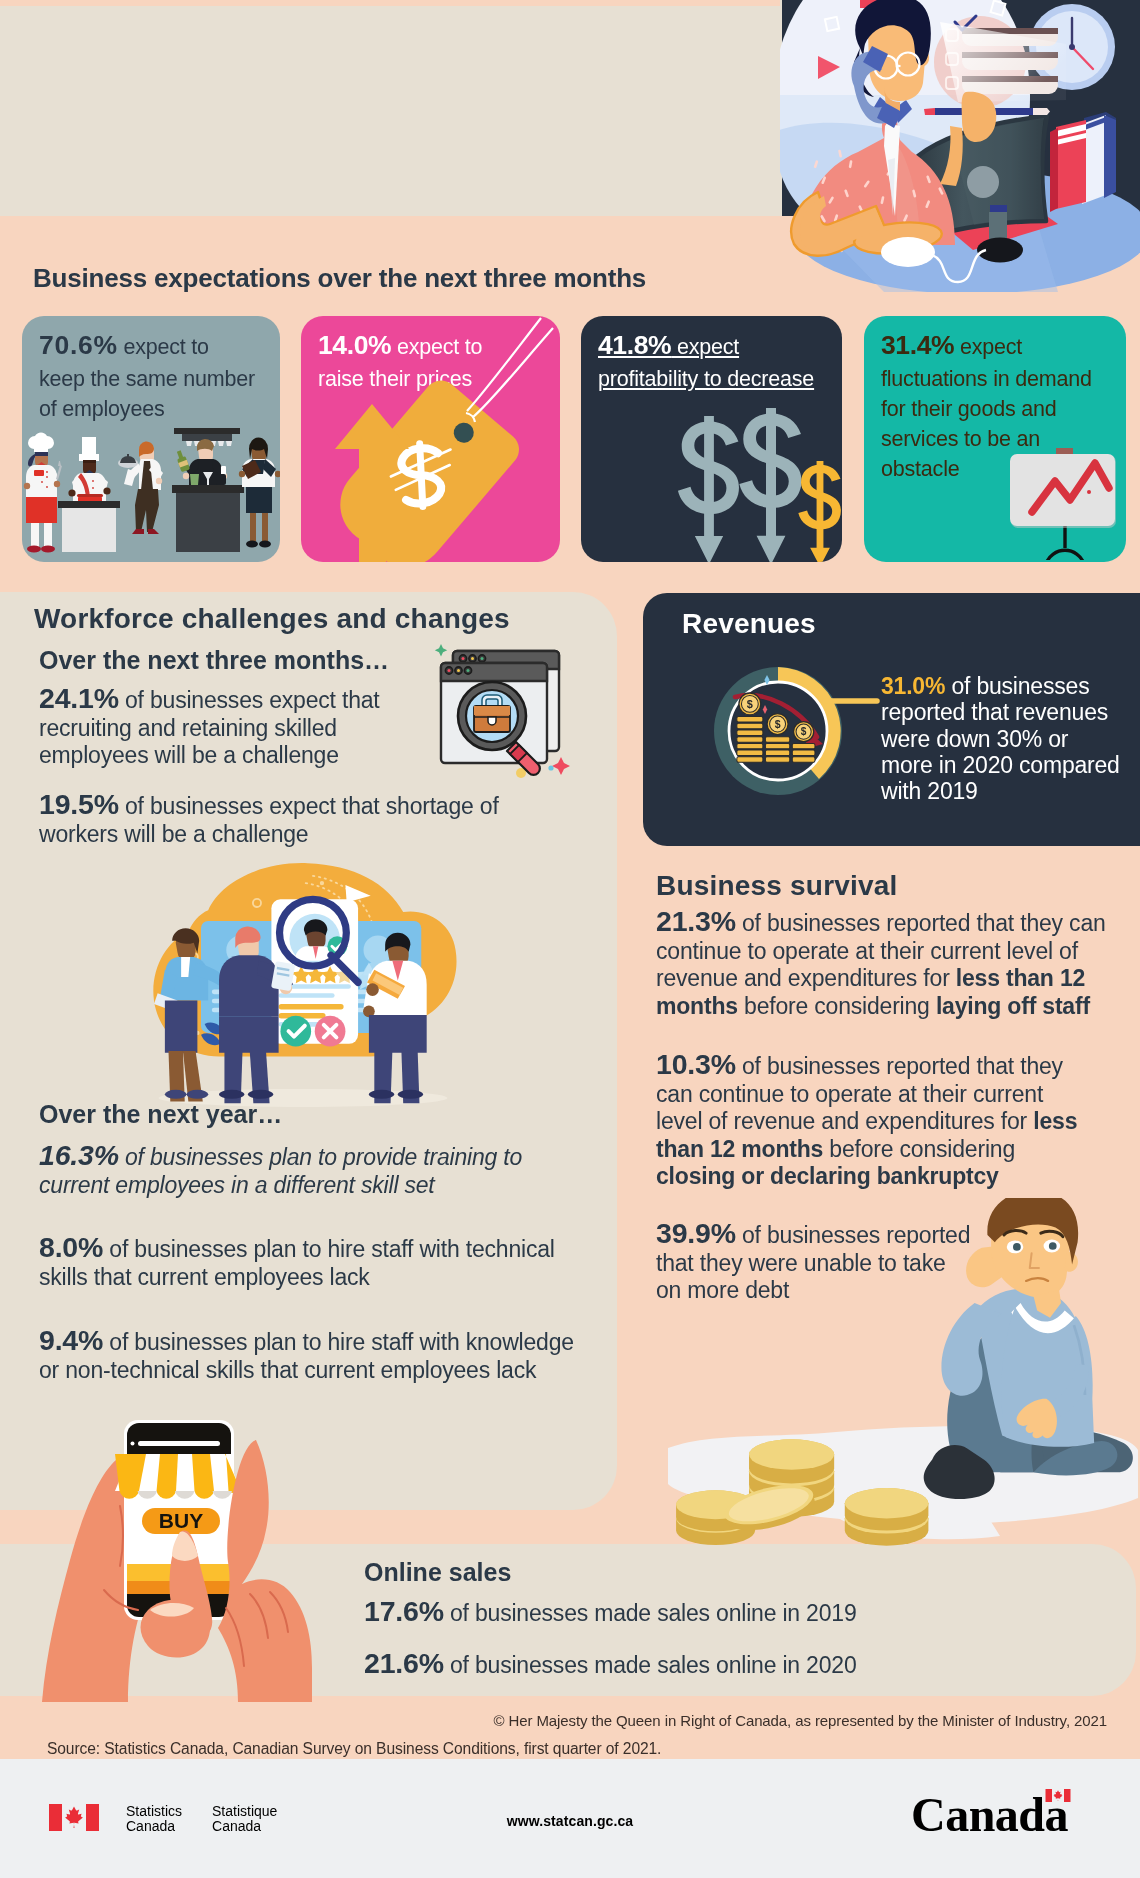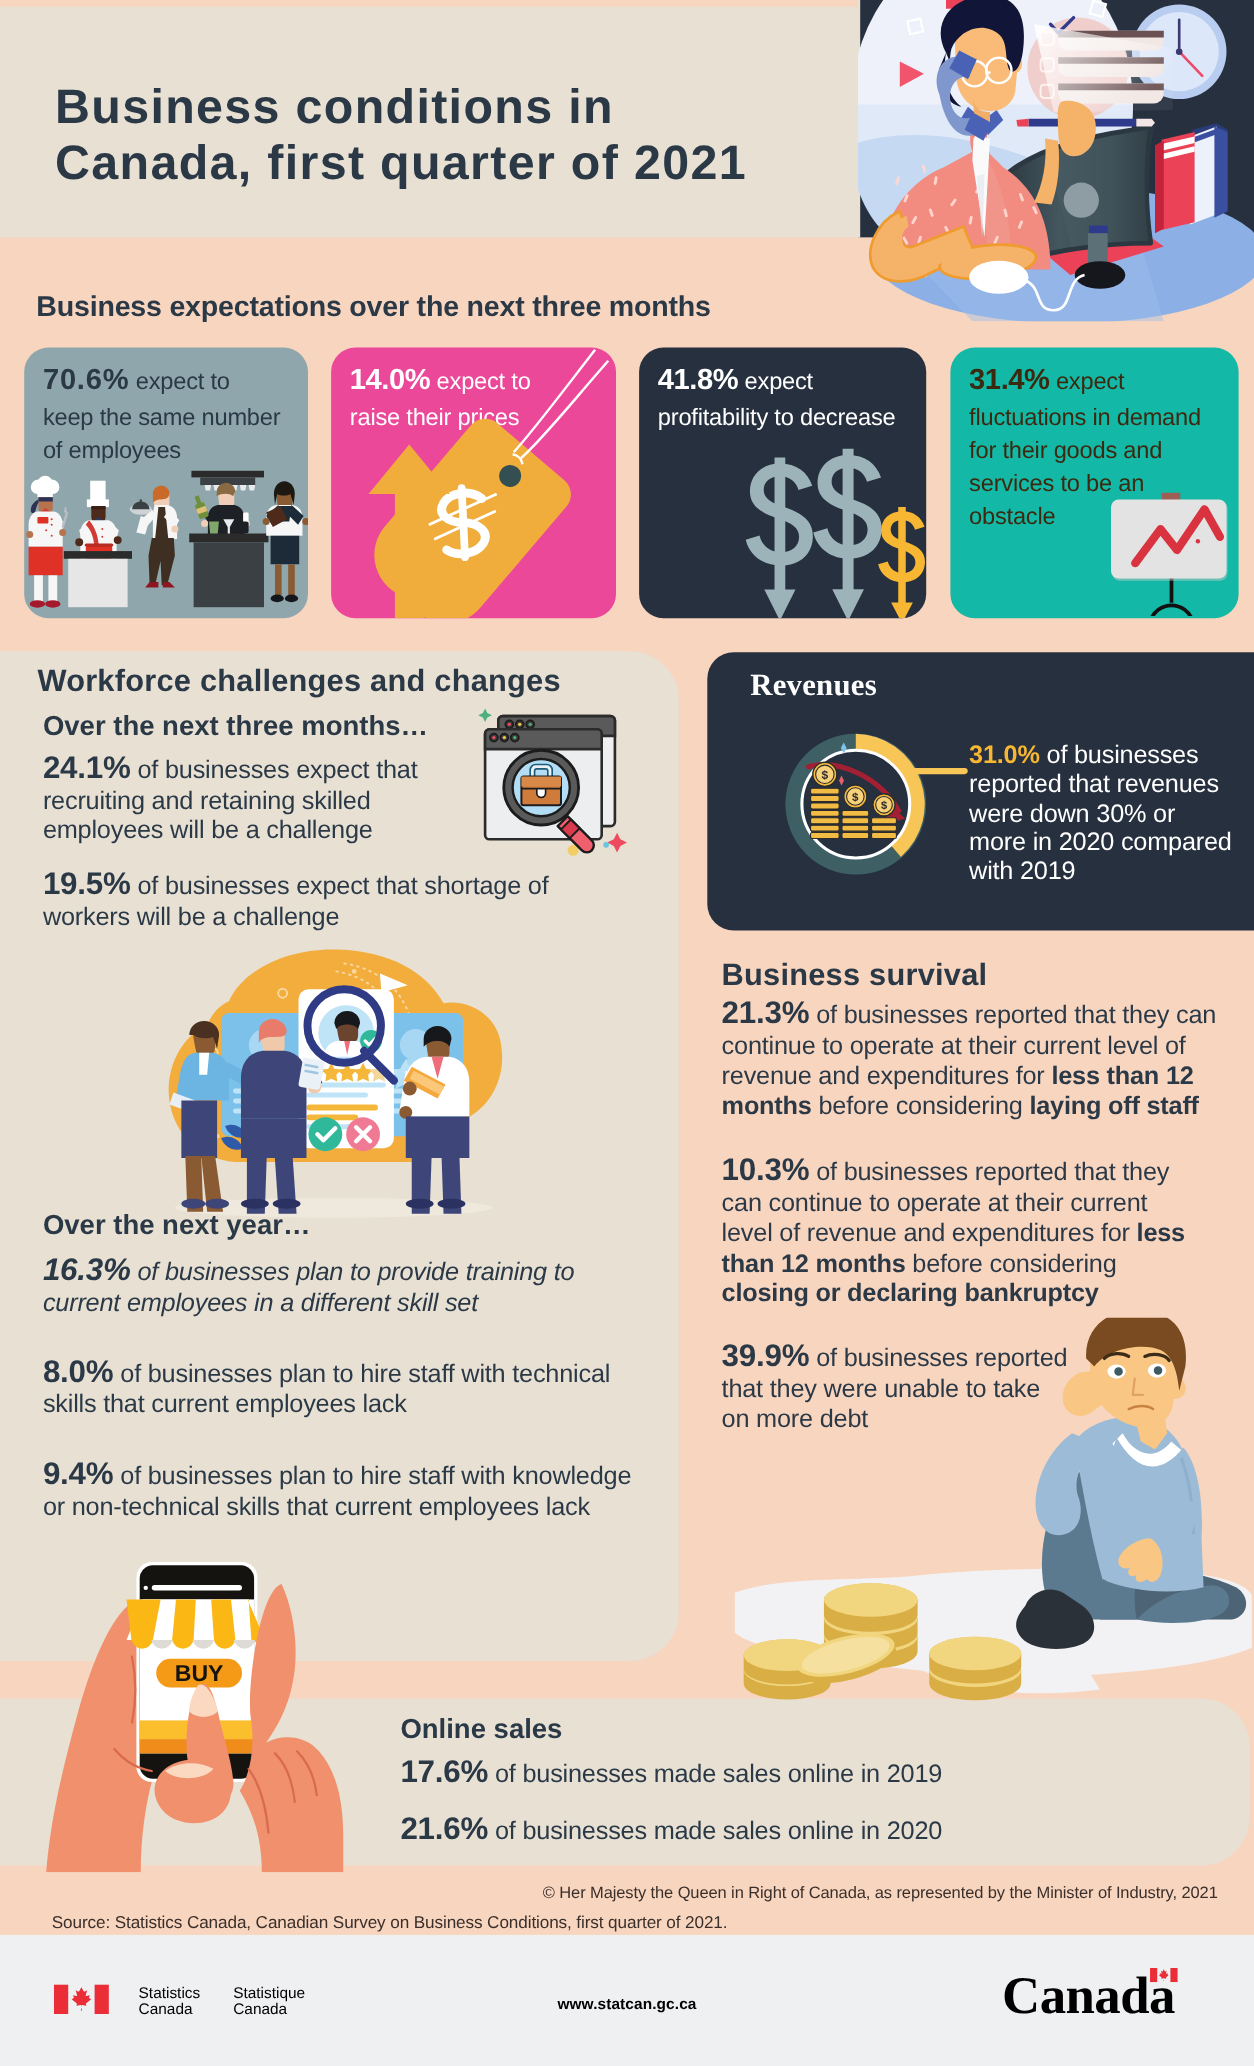--- a/index.html
+++ b/index.html
@@ -31,21 +31,21 @@
   
   .card{position:absolute;top:316px;height:246px;border-radius:22px;overflow:hidden;}
   .card .ctext{position:absolute;left:17px;top:11px;width:214px;font-size:21.5px;
       line-height:1.4;letter-spacing:-0.2px;}
   .card .ctext b{font-size:26.5px;font-weight:bold;letter-spacing:-0.4px;}
   #card1{left:22px;width:258px;background:#8fa7ac;}
   #card2{left:301px;width:259px;background:#ec4899;color:#fff;}
   #card1 .ctext{width:218px;}
   #card1 .ctext b{letter-spacing:0.7px;}
   #card2 .ctext{width:186px;}
-  #card3 .ctext{width:230px;}
+  #card3 .ctext{width:230px;text-decoration:underline;}
   #card4 .ctext{width:222px;}
   #card3{left:581px;width:261px;background:#26303f;color:#fff;}
   #card4{left:864px;width:262px;background:#14b8a6;color:#3b2a10;}
   #card1 .ctext{color:#2b3947;}
   #card4 .ctext{color:#3b2a10;}
 
   
   #wf-heading{left:34px;top:605px;font-size:28px;letter-spacing:0.2px;}
   #wf-sub1{left:39px;top:648px;}
   .para{position:absolute;font-size:23px;line-height:27.5px;letter-spacing:-0.2px;color:#2b3947;}
@@ -54,21 +54,21 @@
   #wf-p1{left:39px;top:685px;width:368px;}
   #wf-p2{left:39px;top:791px;width:485px;}
   #wf-sub2{left:39px;top:1102px;}
   #wf-p3{left:39px;top:1142px;width:500px;font-style:italic;}
   #wf-p4{left:39px;top:1234px;width:530px;}
   #wf-p5{left:39px;top:1327px;width:558px;}
 
   
   #card-revenues{left:643px;top:593px;width:497px;height:253px;background:#26303f;
      border-radius:24px 0 0 24px;}
-  #rev-heading{left:39px;top:15px;font-size:28px;letter-spacing:0.2px;color:#fff;position:absolute;font-weight:bold;font-family:Liberation Serif, serif;}
+  #rev-heading{left:39px;top:15px;font-size:28px;letter-spacing:0.2px;color:#fff;position:absolute;font-weight:bold;}
   #rev-text{position:absolute;left:238px;top:80px;width:243px;font-size:23px;line-height:26.3px;letter-spacing:-0.2px;color:#fff;}
   #rev-text b{color:#f7b733;font-size:23px;font-weight:bold;letter-spacing:-0.2px;}
 
   
   #bs-heading{left:656px;top:872px;font-size:28px;letter-spacing:0.2px;}
   #bs-p1{left:656px;top:908px;width:452px;}
   #bs-p2{left:656px;top:1051px;width:436px;}
   #bs-p3{left:656px;top:1220px;width:318px;}
 
   
@@ -250,21 +250,20 @@
         <path d="M253 108 h14 l3 3.5 -3 3.5 -14 0Z" fill="#f3e6e4"></path>
         <path d="M186 92 C198 90 214 96 216 112 C218 130 208 142 196 142 C186 142 182 132 182 120 C182 108 180 94 186 92Z" fill="#f5b269"></path>
         <path d="M182 128 C184 150 182 170 176 186 L160 184 C168 168 172 148 170 126Z" fill="#f5b269"></path>
       </g>
 
       <ellipse cx="128" cy="252" rx="27" ry="15" fill="#ffffff"></ellipse>
       <path d="M152 255 C168 261 160 282 178 282 C196 282 188 254 206 250" fill="none" stroke="#ffffff" stroke-width="2.4"></path>
     </g>
   </svg>
 
-  <h1 class="abs" id="page-title"><span>Business conditions in</span><br><span>Canada, first quarter of 2021</span></h1>
 
   <div class="abs h2" id="exp-heading">Business expectations over the next three months</div>
 
   <div class="card" id="card1">
     <div class="ctext"><b>70.6%</b><span> expect to keep the same number of employees</span></div>
     <svg class="cardicon" width="258" height="146" viewBox="0 0 258 146" style="position:absolute;left:0;bottom:0;">
 
       <g>
         <path d="M6 27 a7 7 0 0 1 7 -7 a7 7 0 0 1 12 0 a7 7 0 0 1 7 7 a6 6 0 0 1 -6 6 l-14 0 a6 6 0 0 1 -6 -6Z" fill="#ffffff"></path>
         <rect x="12" y="31" width="14" height="5" fill="#ffffff"></rect>

